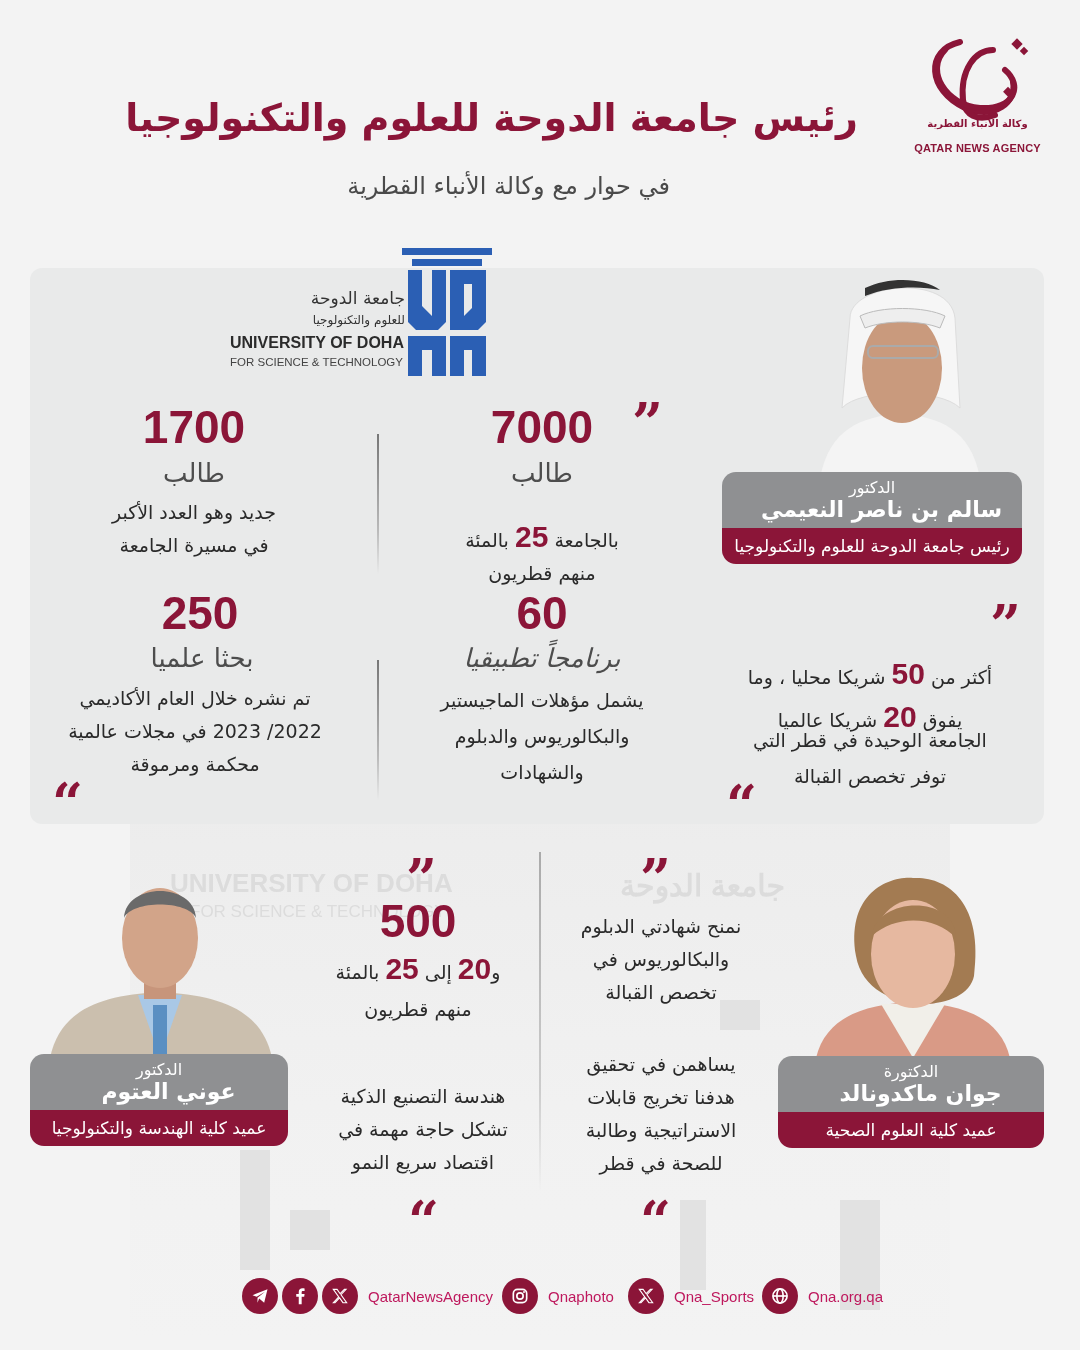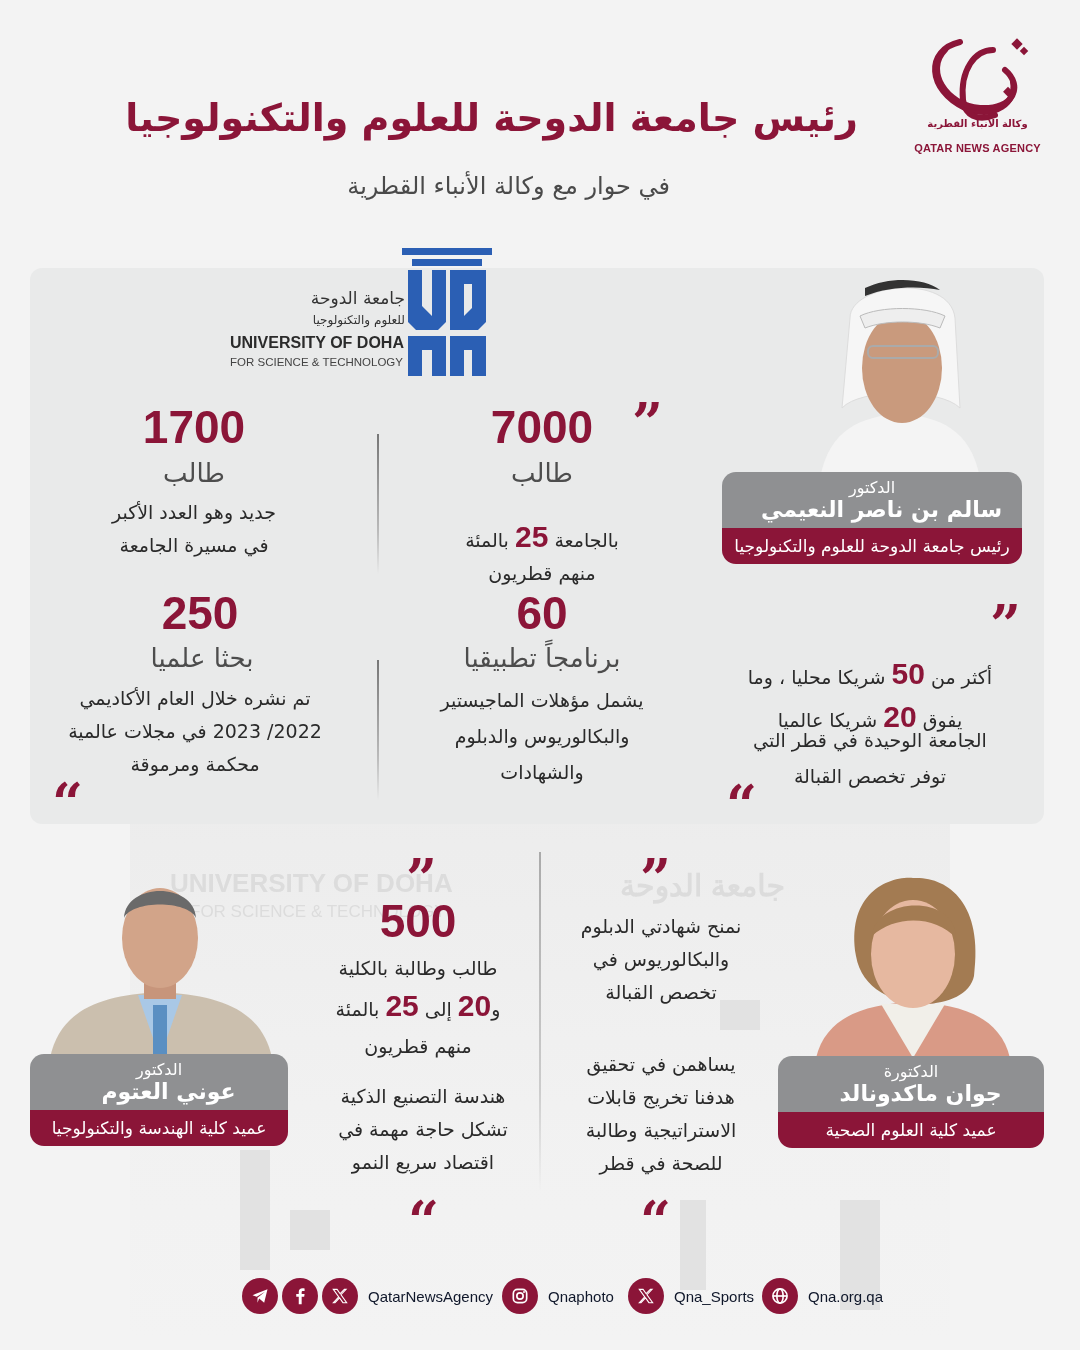--- a/index.html
+++ b/index.html
@@ -96,21 +96,21 @@
     font-size: 54px; line-height: 1;
   }
 
   
   .social { position: absolute; top: 1278px; height: 36px; display: flex; align-items: center; gap: 4px; }
   .soc-icon {
     width: 36px; height: 36px; border-radius: 50%; background: #8b1538;
     display: flex; align-items: center; justify-content: center;
   }
   .soc-icon svg { width: 20px; height: 20px; }
-  .soc-label { font-family: "Liberation Sans", sans-serif; font-size: 15px; color: #0f172a; margin-left: 6px; white-space: nowrap; }
+  .soc-label { font-family: "Liberation Sans", sans-serif; font-size: 15px; color: #be185d; margin-left: 6px; white-space: nowrap; }
 </style>
 </head>
 <body>
 
 <div class="ghost-bg"></div>
 <div class="ghost-text" style="left:170px; top:868px; font-size:26px;">UNIVERSITY OF DOHA</div>
 <div class="ghost-text" style="left:190px; top:902px; font-size:17px; font-weight:normal;">FOR SCIENCE &amp; TECHNOLOGY</div>
 <div class="ghost-text rtl" style="left:620px; top:868px; font-size:30px; letter-spacing:6px;">جامعة الدوحة</div>
 <div class="ghost-block" style="left:150px; top:1010px; width:60px; height:50px;"></div>
 <div class="ghost-block" style="left:240px; top:1150px; width:30px; height:120px;"></div>
@@ -191,21 +191,21 @@
 <div class="stat-unit" style="left:82px; top:458px; width:224px;">طالب</div>
 <div class="stat-desc" style="left:52px; top:496px; width:284px;">
   <div>جديد وهو العدد الأكبر</div>
   <div>في مسيرة الجامعة</div>
 </div>
 
 <div class="divider" style="left:377px; top:434px; height:140px;"></div>
 <div class="divider" style="left:377px; top:660px; height:140px;"></div>
 
 <div class="stat-num" style="left:430px; top:586px; width:224px;">60</div>
-<div class="stat-unit" style="left:400px; top:643px; width:284px;">برنامجاً تطبيقيا</div>
+<div class="stat-unit" style="left:400px; top:643px; width:284px;font-style:italic;">برنامجاً تطبيقيا</div>
 <div class="stat-desc" style="left:400px; top:682px; width:284px; line-height:36px;">
   <div>يشمل مؤهلات الماجيستير</div>
   <div>والبكالوريوس والدبلوم</div>
   <div>والشهادات</div>
 </div>
 
 <div class="stat-num" style="left:88px; top:586px; width:224px;">250</div>
 <div class="stat-unit" style="left:60px; top:643px; width:284px;">بحثا علميا</div>
 <div class="stat-desc" style="left:40px; top:682px; width:310px;">
   <div>تم نشره خلال العام الأكاديمي</div>
@@ -246,21 +246,20 @@
   <div class="top">
     <span class="title-label">الدكتور</span>
     <span class="name">عوني العتوم</span>
   </div>
   <div class="bottom">عميد كلية الهندسة والتكنولوجيا</div>
 </div>
 
 <div class="quote" style="left:406px; top:852px;">”</div>
 <div class="stat-num" style="left:318px; top:894px; width:200px;">500</div>
 <div class="stat-desc" style="left:300px; top:950px; width:236px; line-height:37px;">
-  <div>طالب وطالبة بالكلية</div>
   <div>
     <span>و</span><span class="hl">20</span>
     <span>إلى</span>
     <span class="hl">25</span>
     <span>بالمئة</span>
   </div>
   <div>منهم قطريون</div>
 </div>
 <div class="stat-desc" style="left:300px; top:1080px; width:246px;">
   <div>هندسة التصنيع الذكية</div>

